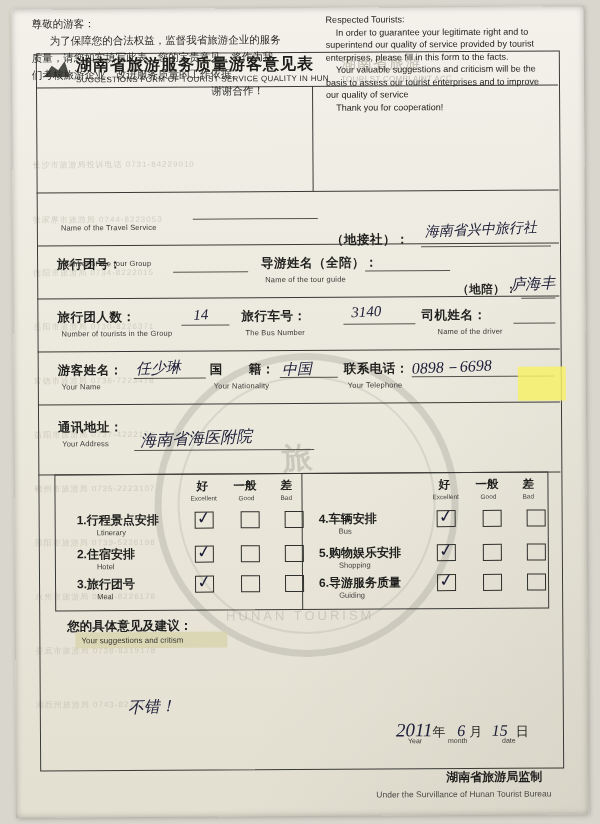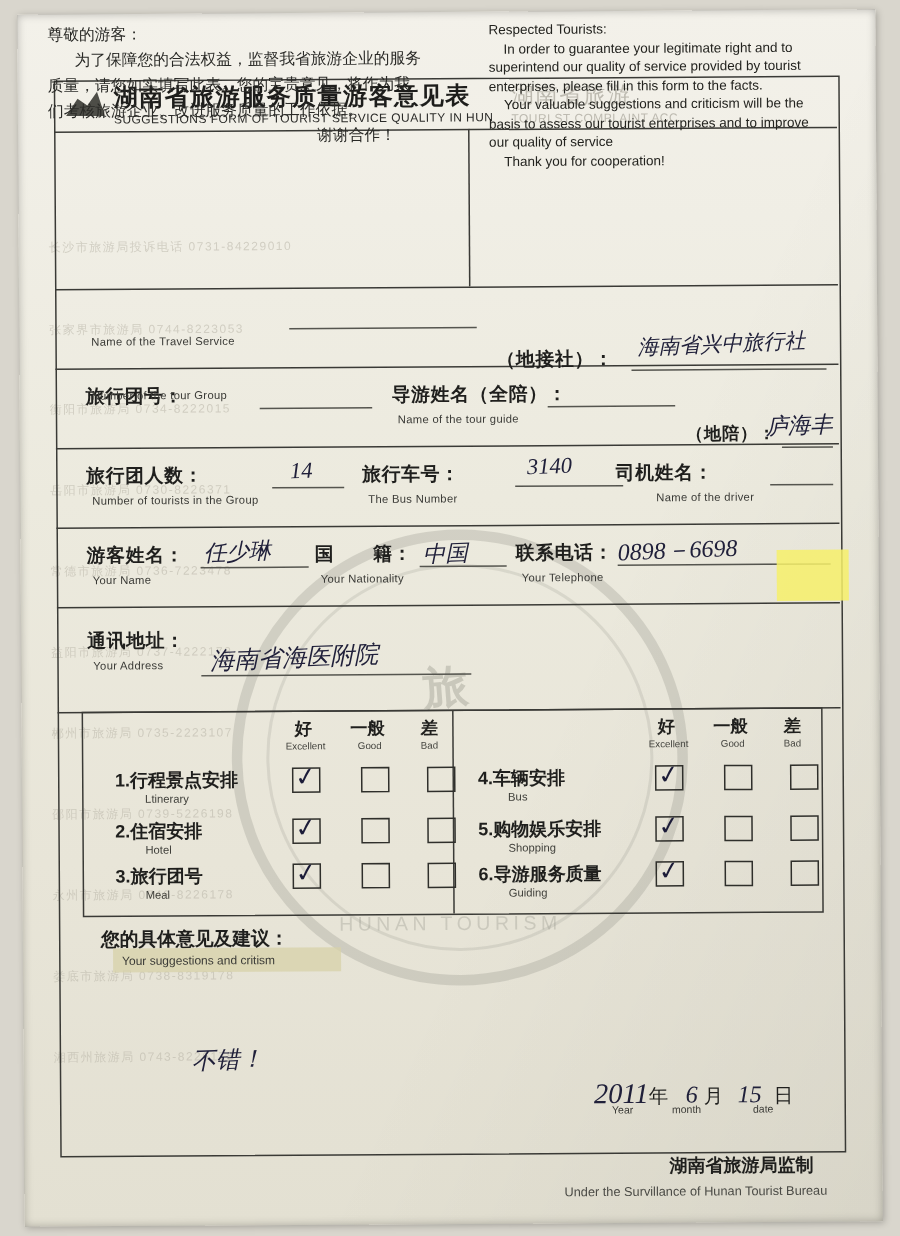--- a/index.html
+++ b/index.html
@@ -212,21 +212,21 @@
   <div class="lbl" style="left:44px;top:300px;">旅行团人数：</div>
   <div class="lbl-en" style="left:48px;top:320px;">Number of tourists  in  the  Group</div>
   <div class="line" style="left:168px;top:315px;width:48px;"></div>
   <div class="hand blue" style="left:180px;top:298px;">14</div>
 
   <div class="lbl" style="left:228px;top:300px;">旅行车号：</div>
   <div class="lbl-en" style="left:232px;top:320px;">The  Bus  Number</div>
   <div class="line" style="left:330px;top:315px;width:72px;"></div>
   <div class="hand blue" style="left:338px;top:296px;">3140</div>
 
-  <div class="lbl" style="left:397px;top:300px;">司机姓名：</div>
+  <div class="lbl" style="left:408px;top:300px;">司机姓名：</div>
   <div class="lbl-en" style="left:424px;top:320px;">Name  of  the  driver</div>
   <div class="line" style="left:500px;top:315px;width:42px;"></div>
 
   <div class="row" style="top:342px;height:53px;"></div>
   <div class="lbl" style="left:44px;top:353px;">游客姓名：</div>
   <div class="lbl-en" style="left:48px;top:373px;">Your    Name</div>
   <div class="line" style="left:120px;top:368px;width:72px;"></div>
   <div class="hand blue" style="left:122px;top:350px;">任少琳</div>
 
   <div class="lbl" style="left:196px;top:353px;">国　　籍：</div>

